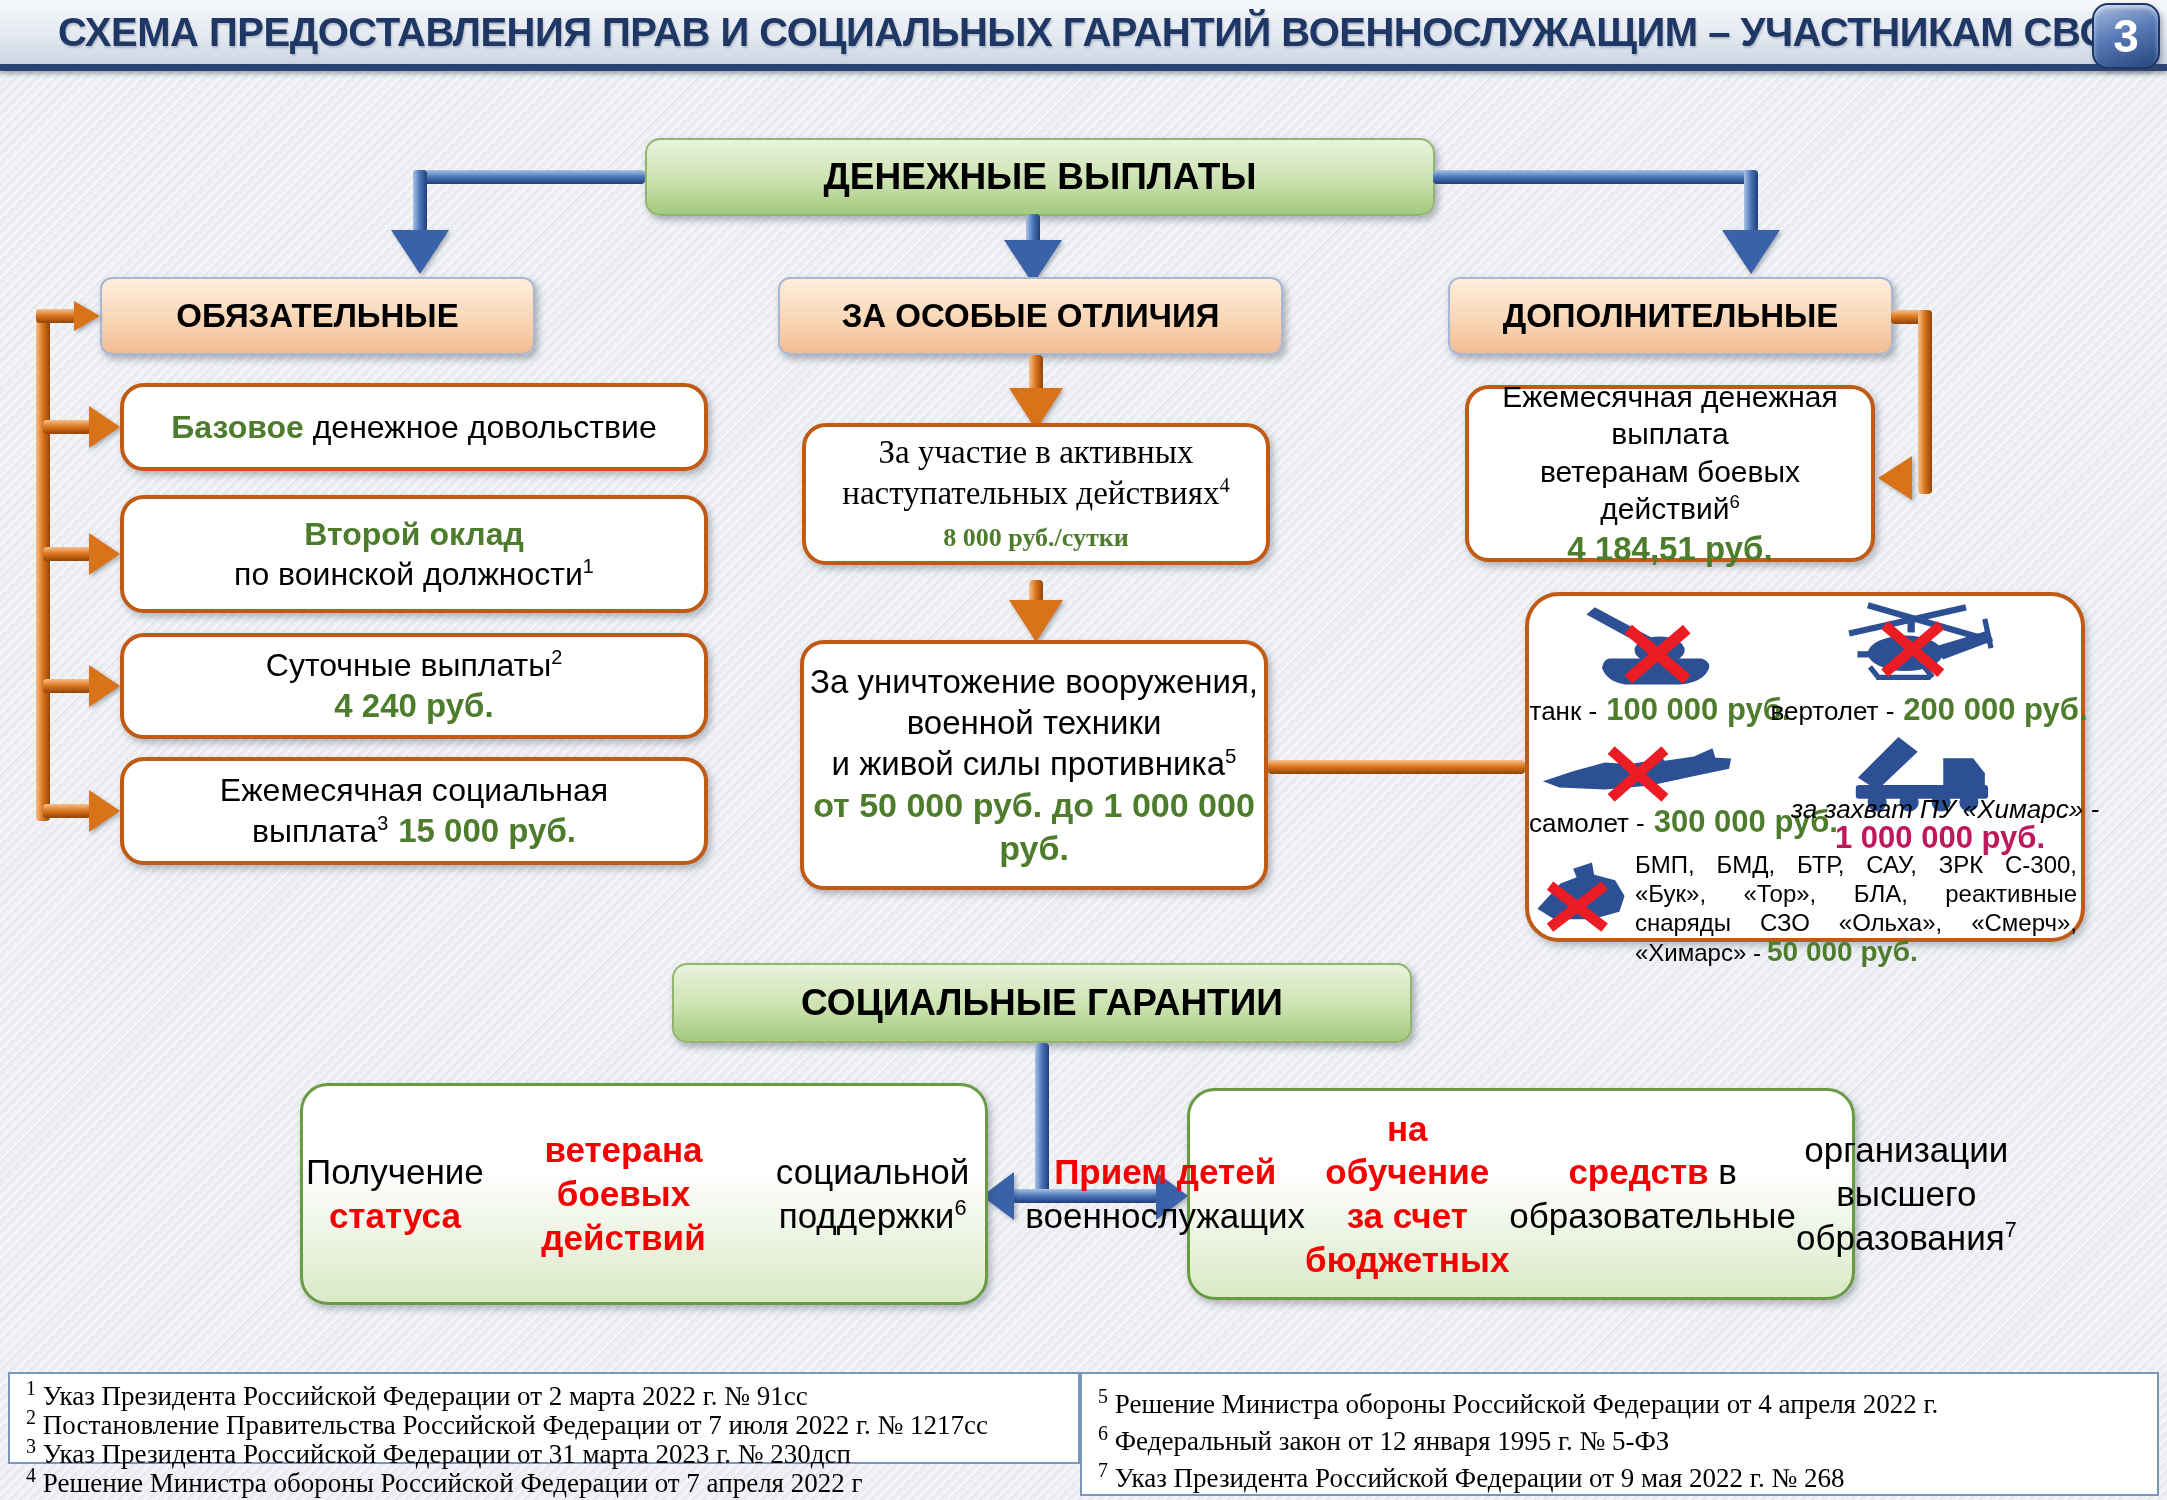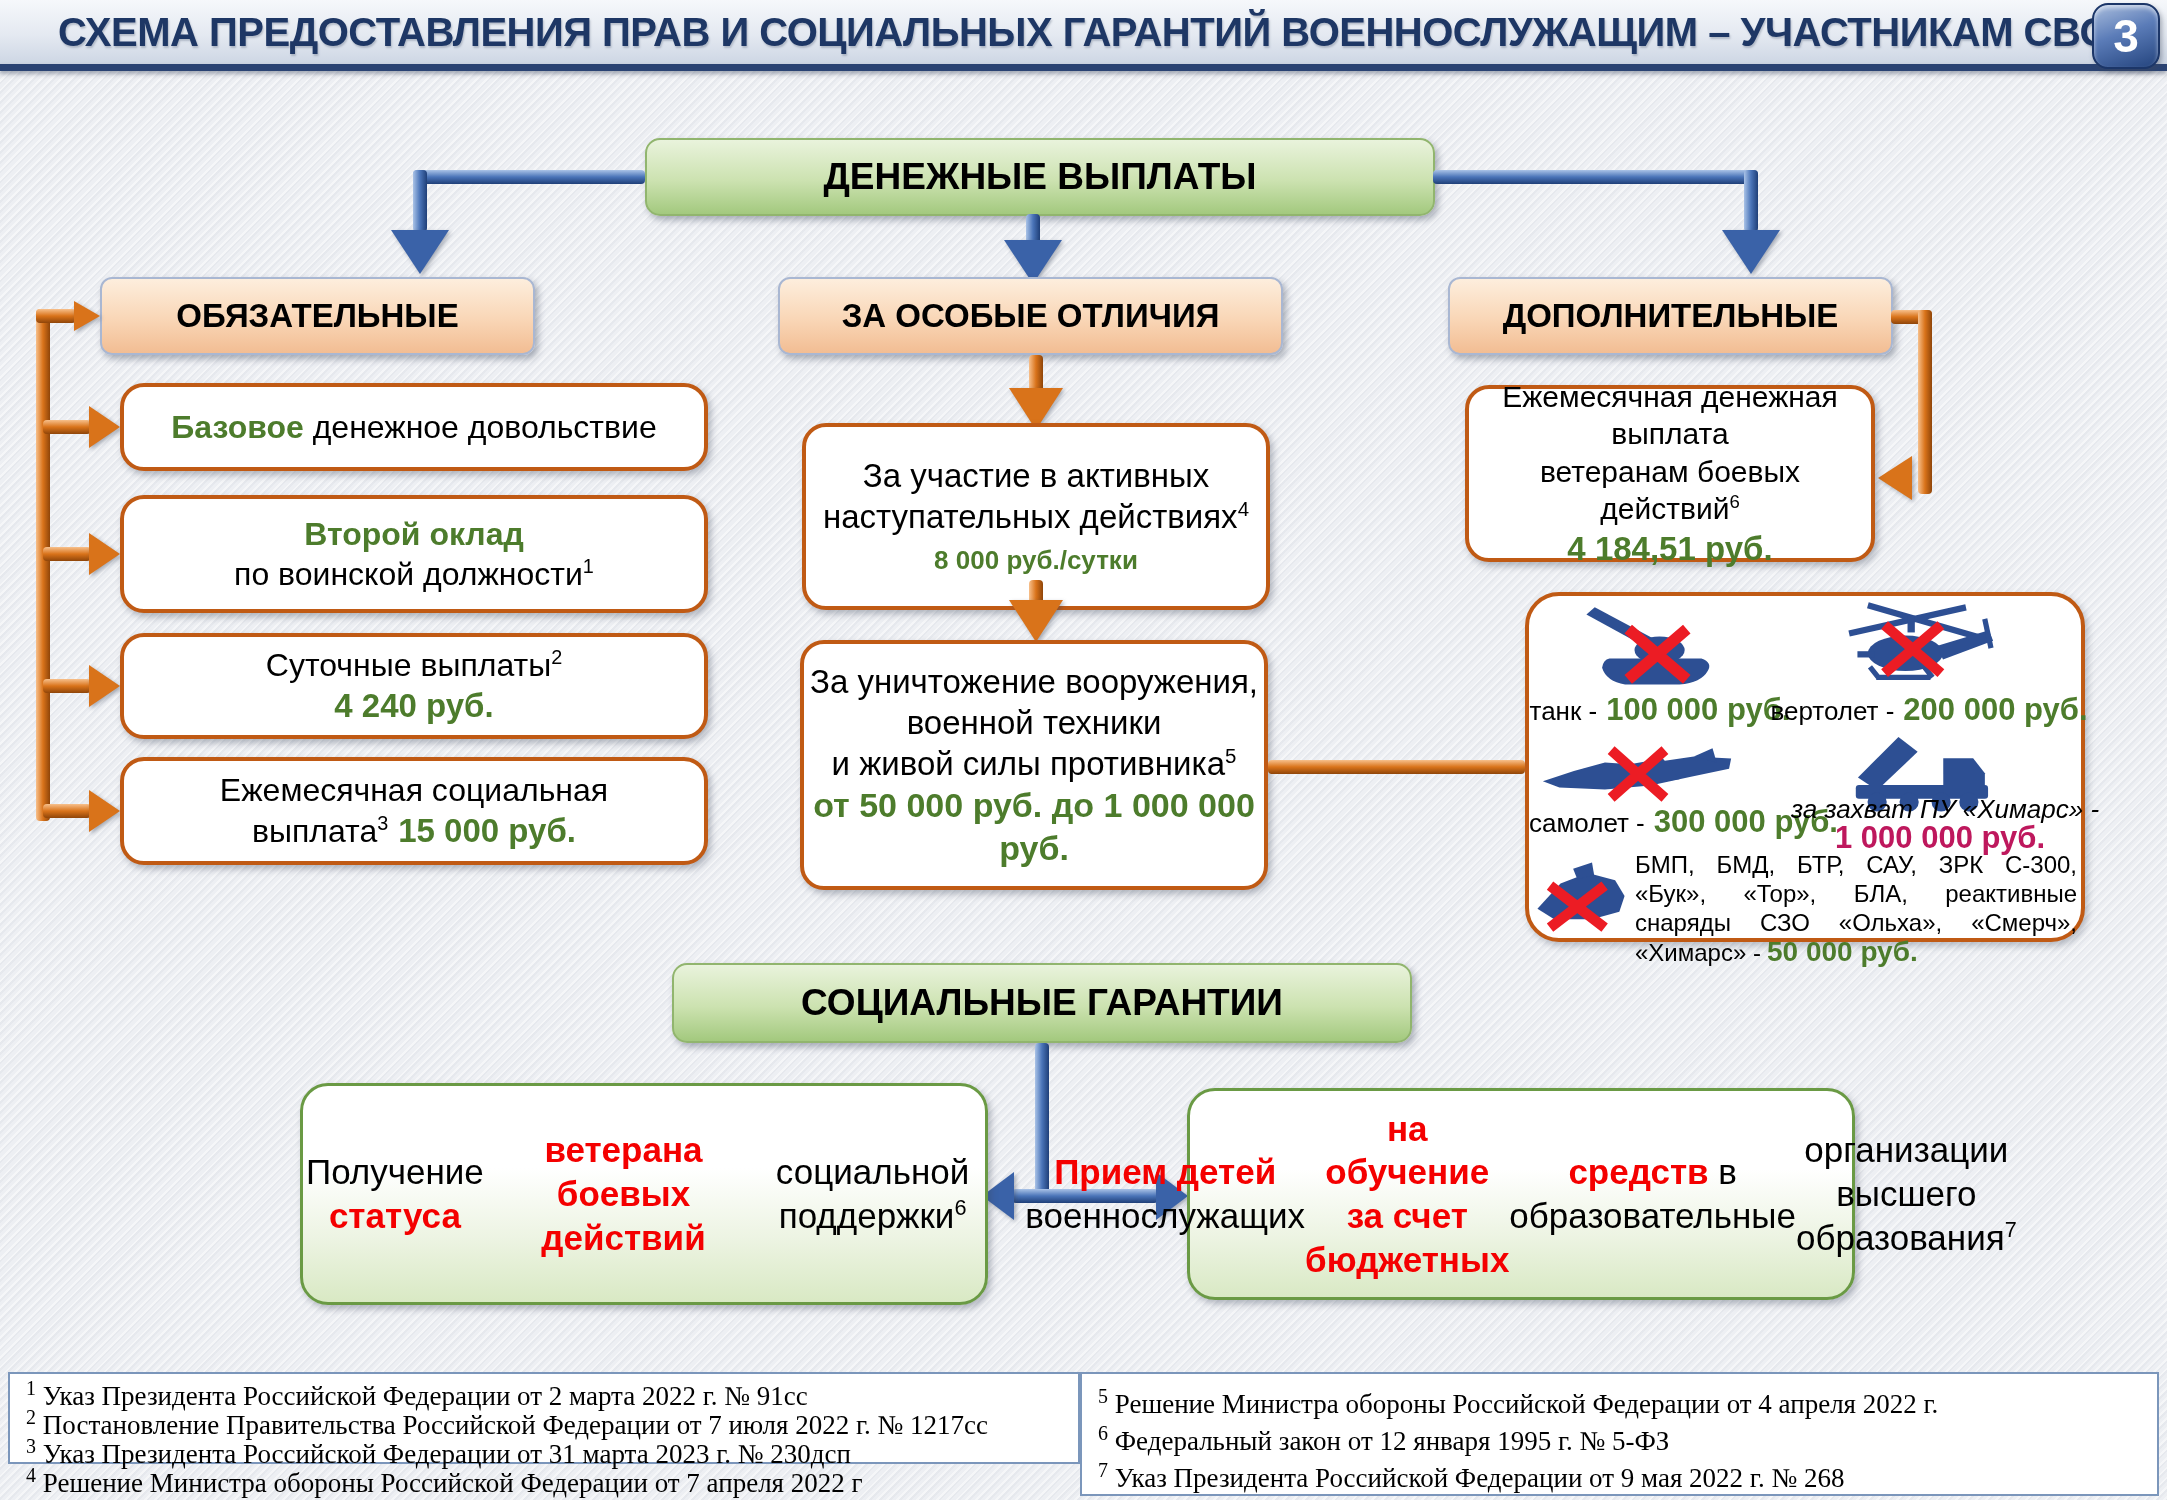--- a/index.html
+++ b/index.html
@@ -150,21 +150,21 @@
   </div>
 
   <div class="white-box" style="left:120px; top:757px; width:588px; height:108px; font-size:32px;">
     <div class="box-line"><span>Ежемесячная социальная</span></div>
     <div class="box-line"><span>выплата</span><sup>3</sup><span class="g ml" style="font-size:33px;">15 000 руб.</span></div>
   </div>
 
   <div class="pipe-v-orange" style="left:1029px; top:355px; height:38px;"></div>
   <div class="tri tri-down-orange" style="left:1009px; top:388px;"></div>
 
-  <div class="white-box" style="left:802px; top:423px; width:468px; height:187px; font-size:33px;">
+  <div class="white-box" style="left:802px; top:423px; width:468px; height:142px; font-size:33px;font-family:Liberation Serif, serif;">
     <div class="box-line"><span>За участие в активных</span></div>
     <div class="box-line"><span>наступательных действиях</span><sup>4</sup></div>
     <div class="box-line"><span class="g" style="font-size:26px;">8 000 руб./сутки</span></div>
   </div>
 
   <div class="pipe-v-orange" style="left:1029px; top:580px; height:26px;"></div>
   <div class="tri tri-down-orange" style="left:1009px; top:600px;"></div>
 
   <div class="white-box" style="left:800px; top:640px; width:468px; height:250px; font-size:33px;">
     <div class="box-line"><span>За уничтожение вооружения,</span></div>

